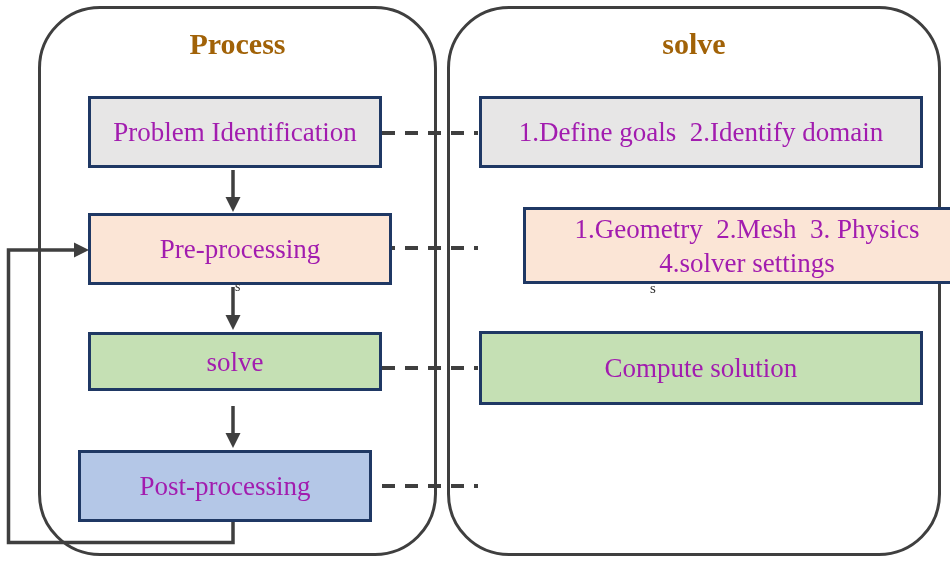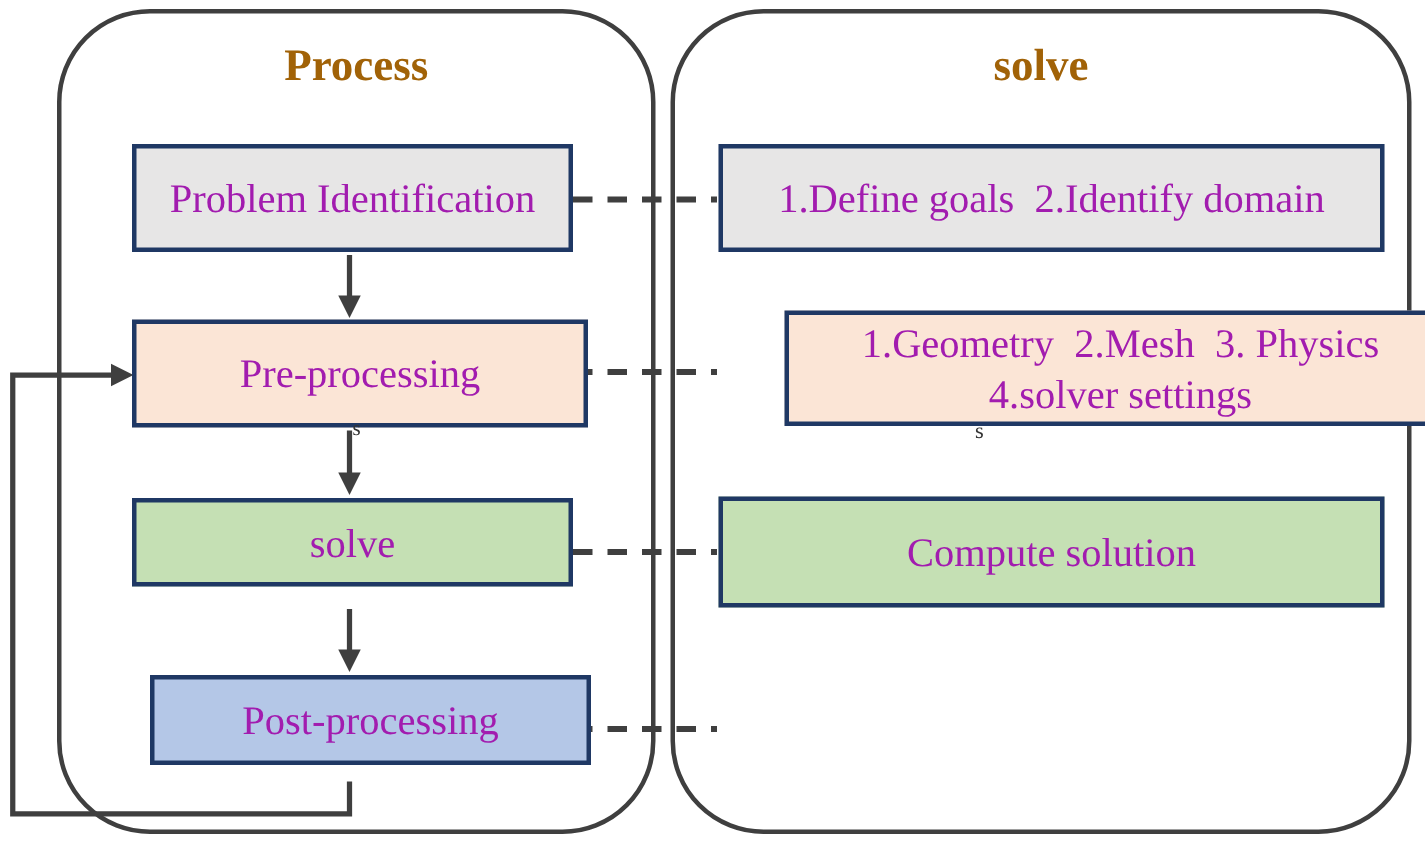--- a/index.html
+++ b/index.html
@@ -89,21 +89,21 @@
 
     <g>
       <polyline points="233,521 233,542.5 8.5,542.5 8.5,250 75,250" fill="none" style="stroke:var(--line)" stroke-width="3.5"></polyline>
       <polygon points="89,250 74,242.5 74,257.5" style="fill:var(--line)"></polygon>
     </g>
   </svg>
 
   <div class="box fill-gray" style="left:88px;width:294px;top:96px;height:72px;">Problem Identification</div>
   <div class="box fill-peach" style="left:88px;width:304px;top:213px;height:72px;">Pre-processing</div>
   <div class="box fill-green" style="left:88px;width:294px;top:332px;height:59px;">solve</div>
-  <div class="box fill-blue" style="left:100px;width:294px;top:450px;height:60px;">Post-processing</div>
+  <div class="box fill-blue" style="left:78px;width:294px;top:450px;height:72px;">Post-processing</div>
 
   <div class="box fill-gray" style="left:479px;width:444px;top:96px;height:72px;">1.Define goals  2.Identify domain</div>
   <div class="box fill-peach" style="left:479px;width:448px;top:207px;height:77px;margin-left:44px;">1.Geometry  2.Mesh  3. Physics
 4.solver settings</div>
   <div class="box fill-green" style="left:479px;width:444px;top:331px;height:74px;text-align:center;">Compute solution</div>
 
   <span class="stray" style="left:235px;top:280px;">s</span>
   <span class="stray" style="left:650px;top:281px;font-size:15px;">s</span>
 
 </div>

